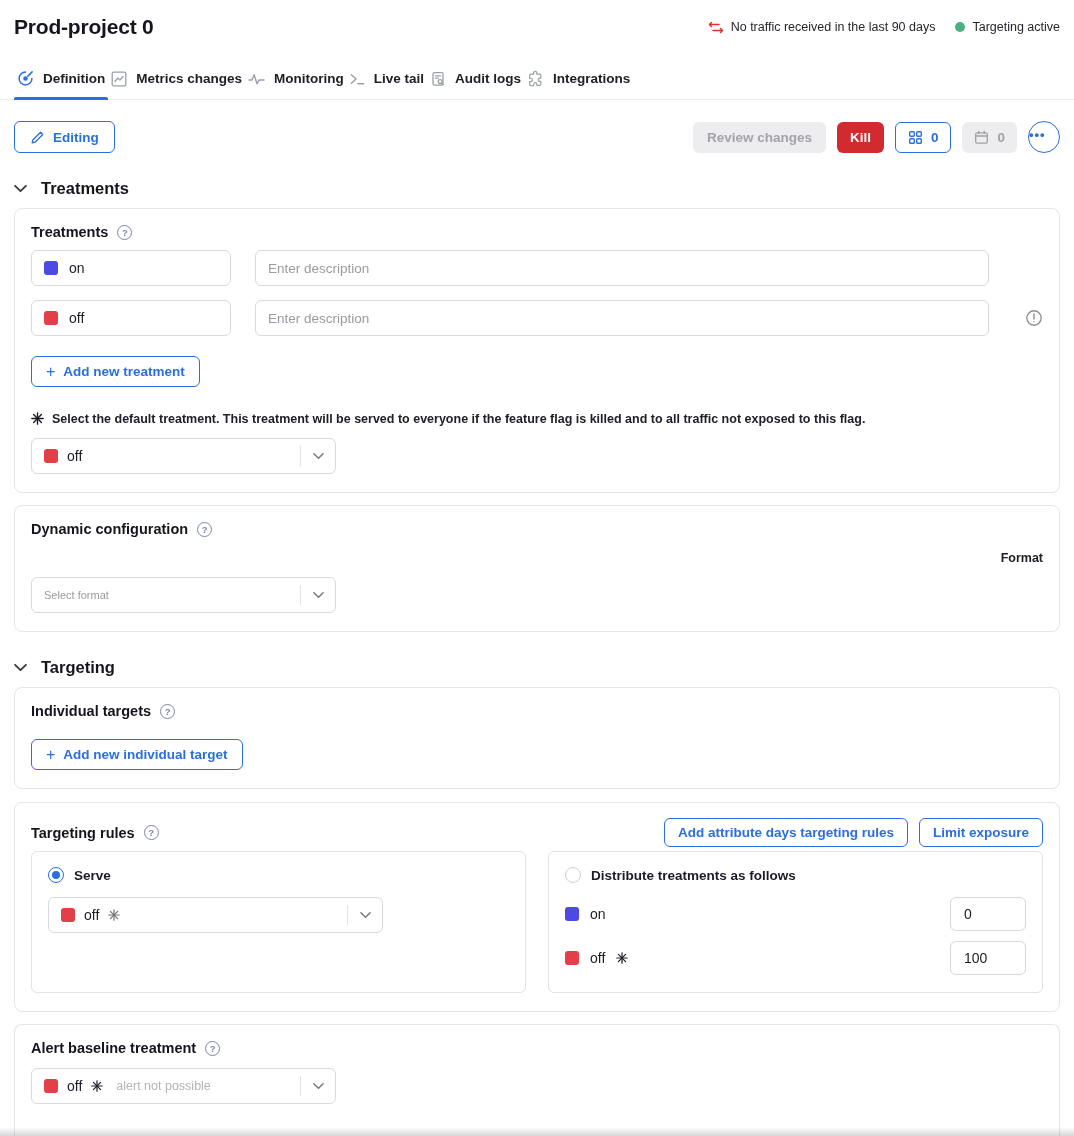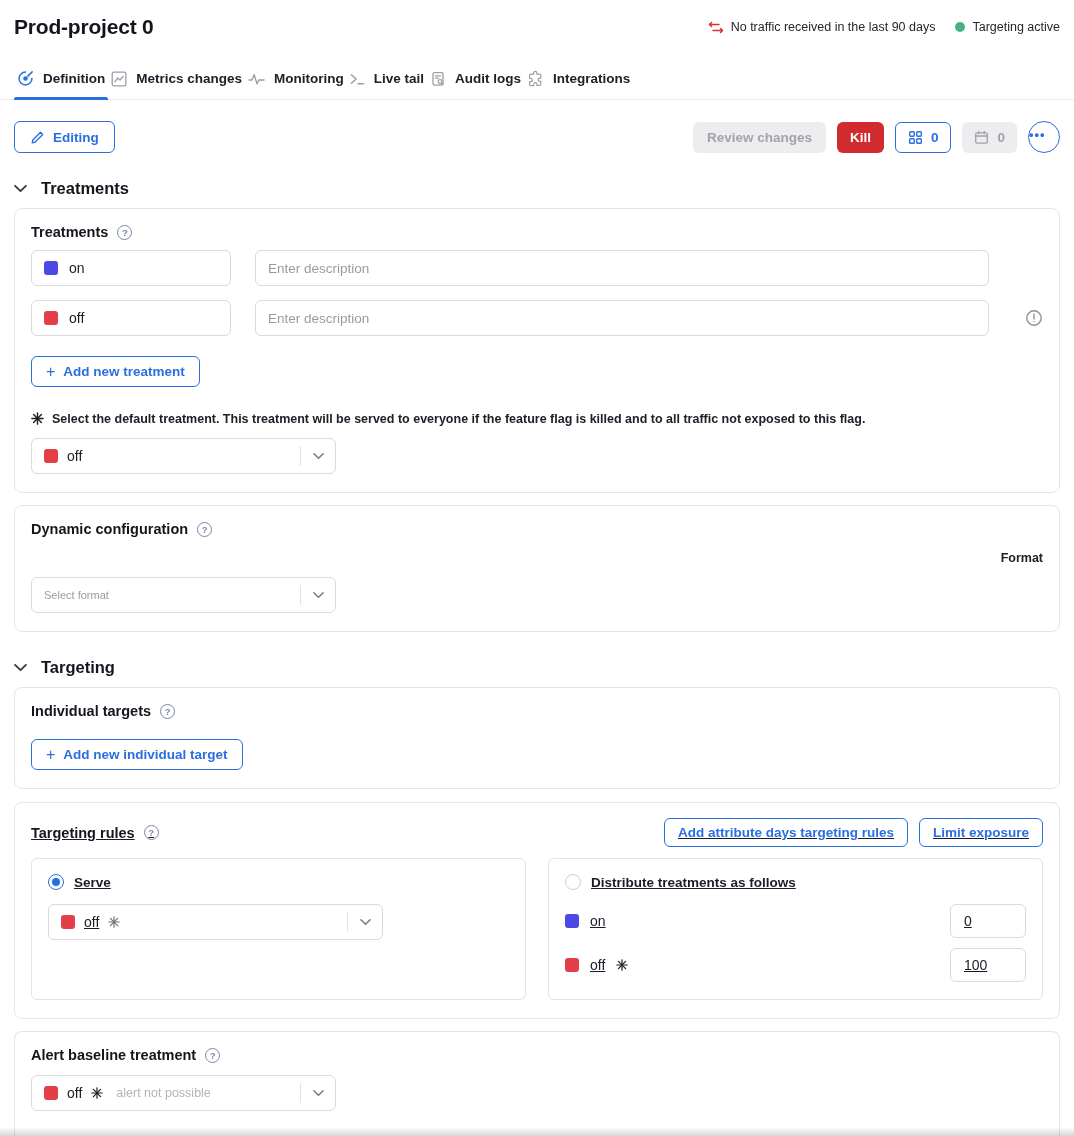--- a/index.html
+++ b/index.html
@@ -80,21 +80,21 @@
   .dd .divider { width: 1px; height: 20px; background: #e2e2e6; }
   .dd .chev { width: 34px; display: flex; justify-content: center; color: #7a7a84; }
   .dd.wide { width: 335px; margin-top: 14px; }
   .field-label { margin-top: 14px; font-size: 12.5px; font-weight: 700; color: #20202a; }
   .hint-text { font-size: 12.5px; color: #b3b3ba; font-weight: 400; margin-left: 4px; }
 
   
   .tr-head { display: flex; justify-content: space-between; align-items: center; }
   .tr-buttons { display: flex; gap: 11px; }
   .tr-buttons .btn { height: 29px; padding: 0 13px; }
-  .panels { display: flex; gap: 22px; margin-top: 11px; }
+  .panels { display: flex; gap: 22px; margin-top: 4px; }
   .panel { flex: 1; border: 1px solid #e3e3e7; border-radius: 6px; padding: 15px 16px;
     min-height: 142px; }
   .radio-row { display: flex; align-items: center; gap: 10px; font-size: 13.5px; font-weight: 700; }
   .radio { width: 16px; height: 16px; border-radius: 50%; border: 1.5px solid #cfcfd6;
     display: inline-flex; align-items: center; justify-content: center; flex: 0 0 auto; background:#fff; }
   .radio.sel { border-color: #2a6fe0; }
   .radio.sel::after { content: ""; width: 8px; height: 8px; border-radius: 50%; background: #2a6fe0; }
   .dist-row { display: flex; align-items: center; justify-content: space-between; margin-top: 10px; }
   .dist-left { display: flex; align-items: center; gap: 11px; font-size: 14px; color: #1c1c26; }
   .pct-input { width: 76px; height: 34px; border: 1px solid #d9d9de; border-radius: 6px;
@@ -329,21 +329,21 @@
   <div class="card-title-row">
     <span class="card-title">Individual targets</span>
     <span class="help">?</span>
   </div>
   <button class="btn btn-outline add-btn">
     <span class="plus-glyph">+</span>
     <span>Add new individual target</span>
   </button>
 </div>
 
-<div class="card" style="margin-top:13px;text-decoration:underline;">
+<div class="card" style="margin-top:13px;">
   <div class="tr-head">
     <div class="card-title-row">
       <span class="card-title">Targeting rules</span>
       <span class="help">?</span>
     </div>
     <div class="tr-buttons">
       <button class="btn btn-outline">Add attribute days targeting rules</button>
       <button class="btn btn-outline">Limit exposure</button>
     </div>
   </div>

